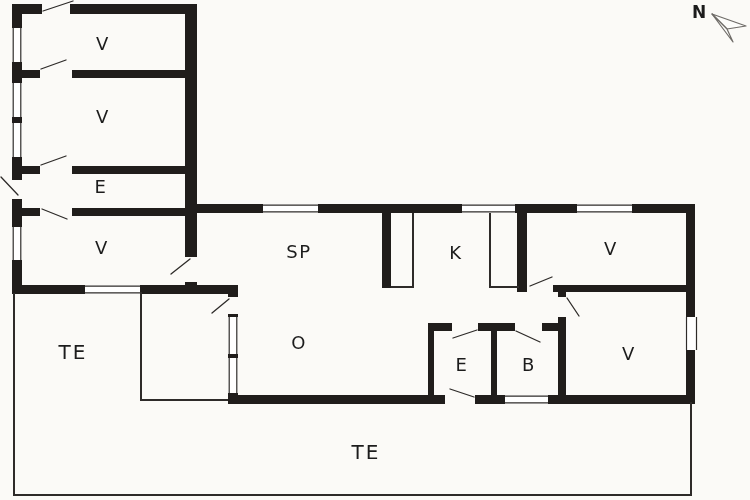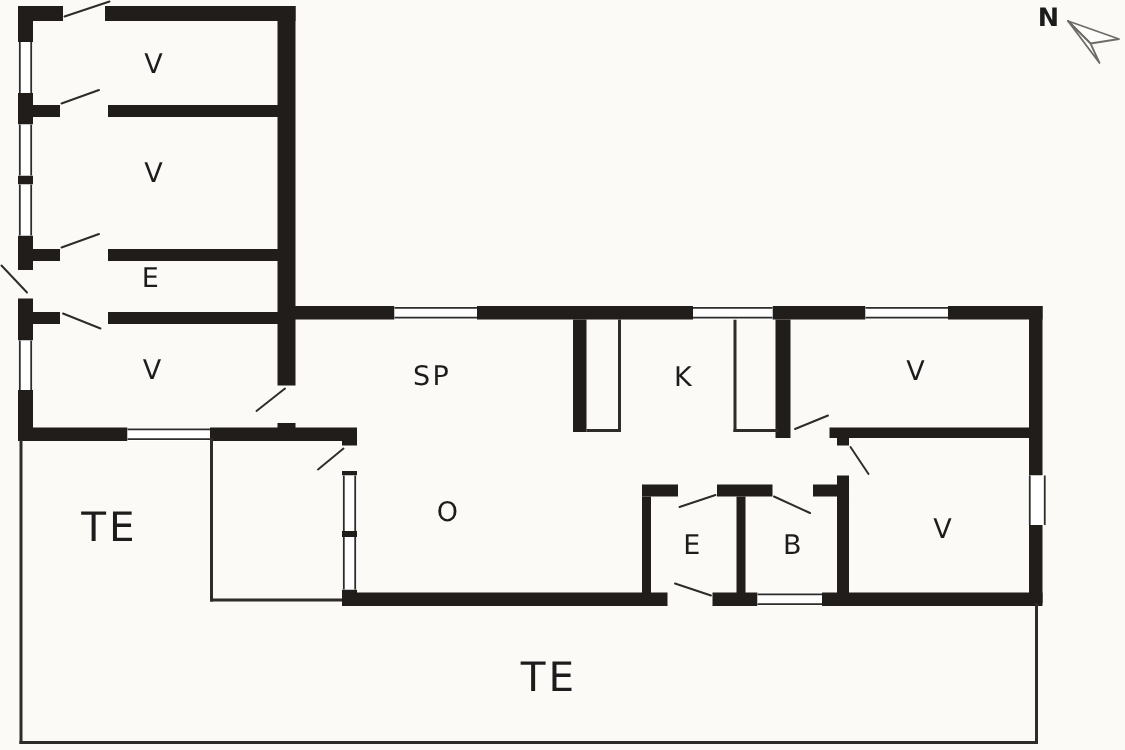--- a/index.html
+++ b/index.html
@@ -28,21 +28,21 @@
   .compass-shape{fill:#fdfdfb;stroke:#6f6c68;stroke-width:1.2;stroke-linejoin:round;}
   .lbl{
     position:absolute;
     transform:translate(-50%,-50%);
     font-size:18px;
     letter-spacing:1.5px;
     color:var(--label);
     white-space:nowrap;
     user-select:none;
   }
-  .lbl.big{font-size:27px;letter-spacing:2px;}
+  .lbl.big{font-size:20px;letter-spacing:2px;}
   .lbl.north{font-size:17px;font-weight:bold;letter-spacing:0;}
 </style>
 </head>
 <body>
 
 <div class="plan">
 
   <svg width="750" height="500" viewBox="0 0 750 500">
 
     <g>
@@ -184,21 +184,21 @@
     <g>
       <polygon class="compass-shape" points="712,14 746,26 727,29"></polygon>
       <polygon class="compass-shape" points="712,14 727,29 733,42"></polygon>
     </g>
   </svg>
 
   <div class="lbl" style="left:103px;top:43px;">V</div>
   <div class="lbl" style="left:103px;top:116px;">V</div>
   <div class="lbl" style="left:101px;top:186px;">E</div>
   <div class="lbl" style="left:102px;top:247px;">V</div>
-  <div class="lbl" style="left:288px;top:251px;">SP</div>
+  <div class="lbl" style="left:299px;top:251px;">SP</div>
   <div class="lbl" style="left:456px;top:252px;">K</div>
   <div class="lbl" style="left:611px;top:248px;">V</div>
   <div class="lbl" style="left:299px;top:342px;">O</div>
   <div class="lbl" style="left:462px;top:364px;">E</div>
   <div class="lbl" style="left:529px;top:364px;">B</div>
   <div class="lbl" style="left:629px;top:353px;">V</div>
   <div class="lbl big" style="left:73px;top:352px;">TE</div>
   <div class="lbl big" style="left:366px;top:452px;">TE</div>
   <div class="lbl north" style="left:699px;top:12px;">N</div>
 

